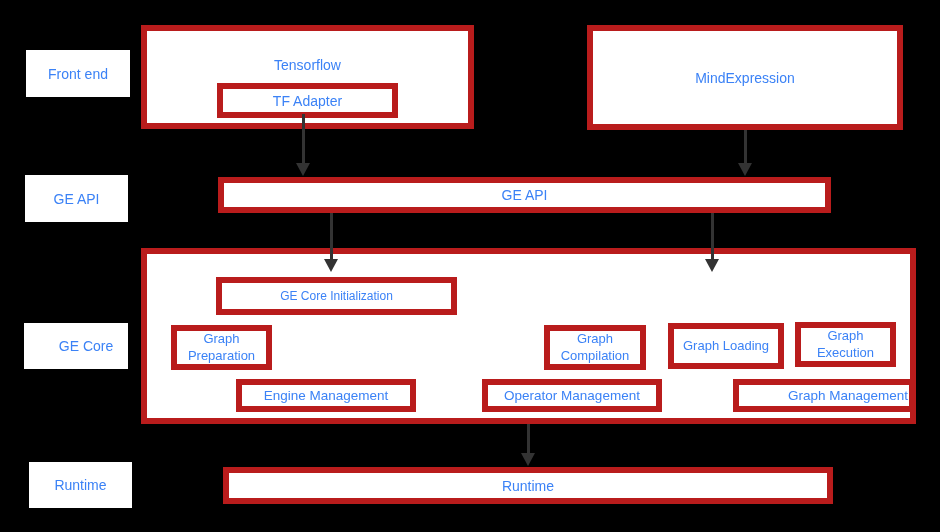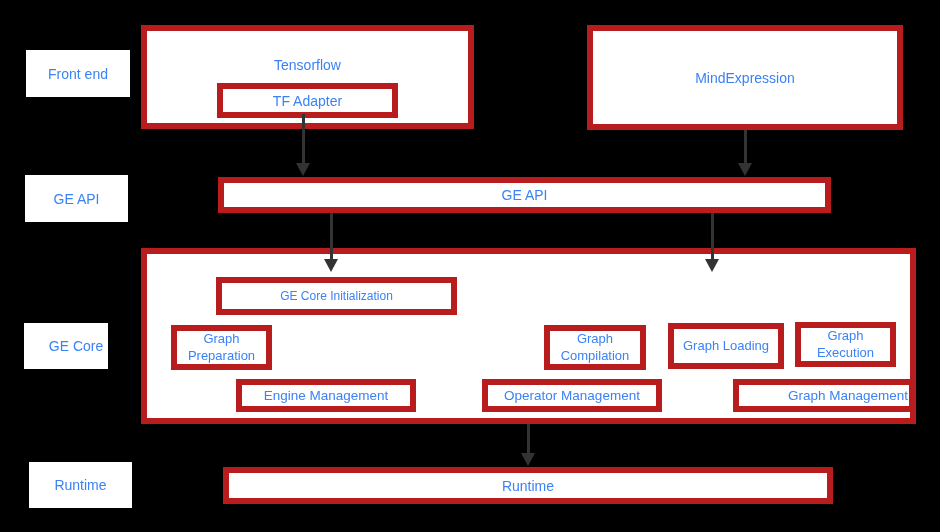--- a/index.html
+++ b/index.html
@@ -64,21 +64,21 @@
 <body>
 
 <div class="stage">
 
   <div class="side-label" style="left:26px; top:50px; width:104px; height:47px;">
     <span>Front end</span>
   </div>
   <div class="side-label" style="left:25px; top:175px; width:103px; height:47px;">
     <span>GE API</span>
   </div>
-  <div class="side-label" style="left:24px; top:323px; width:84px; height:46px;padding-left:20px;">
+  <div class="side-label" style="left:24px; top:323px; width:104px; height:46px;padding-left:20px;">
     <span>GE Core</span>
   </div>
   <div class="side-label" style="left:29px; top:462px; width:103px; height:46px;">
     <span>Runtime</span>
   </div>
 
   <div class="box" style="left:141px; top:25px; width:333px; height:104px; justify-content:flex-start; align-items:flex-start;">
     <div class="tensorflow-title">Tensorflow</div>
     <div class="box bar" style="left:70px; top:52px; width:181px; height:35px;">
       <span>TF Adapter</span>

